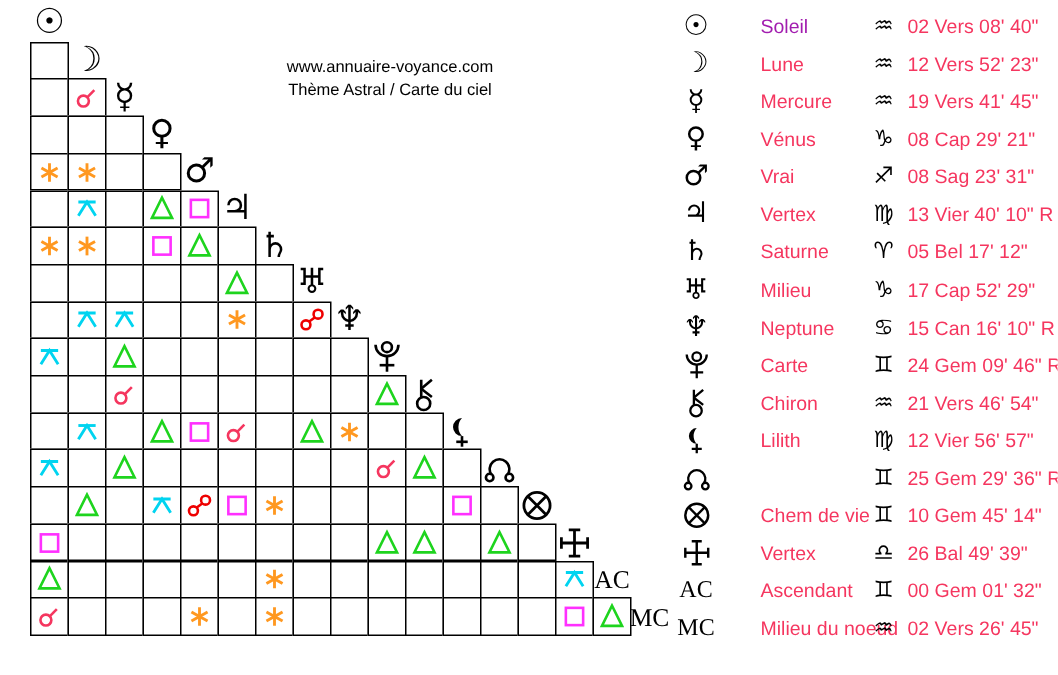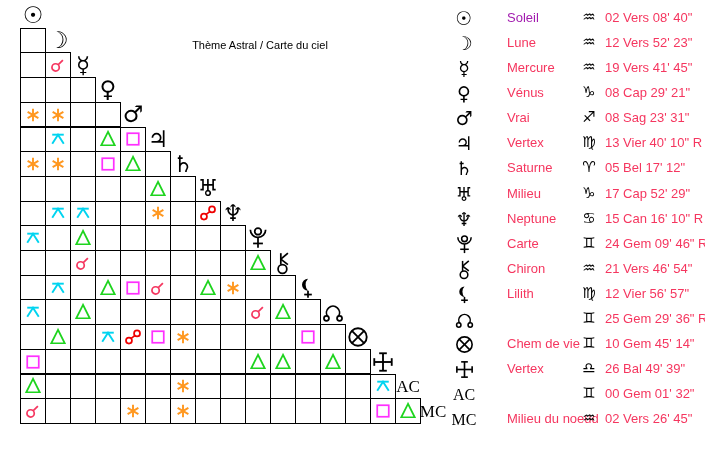--- a/index.html
+++ b/index.html
@@ -22,20 +22,21 @@
   .lg-sym .acmc{font-size:16px;line-height:25px;}
   .lg-name{position:absolute;left:507px;top:0;height:25px;line-height:25px;font-size:13px;white-space:nowrap;}
   .lg-sign{position:absolute;left:577px;top:0;width:24px;height:25px;text-align:center;
     font-family:"DejaVu Sans",sans-serif;font-size:15px;line-height:25px;color:#000;}
   .lg-pos{position:absolute;left:605px;top:0;height:25px;line-height:25px;font-size:13px;white-space:nowrap;}
 </style>
 </head>
 <body>
 
 <div class="title-block">
+  <div>www.annuaire-voyance.com</div>
   <div>Thème Astral / Carte du ciel</div>
 </div>
 
 <div>
     <div class="diag" style="left:20px;top:3.0px;width:26px;height:25.7px">
       <span class="pglyph" style="font-size:23px">☉</span>
     </div>
     <div class="cell" style="left:20px;top:27.7px;width:26px;height:25.7px"></div>
     <div class="diag" style="left:45px;top:27.7px;width:26px;height:25.7px">
       <span class="pglyph" style="font-size:23px">☽</span>
@@ -649,20 +650,21 @@
             <line x1="3" y1="7.5" x2="3" y2="14.5"></line>
             <line x1="19" y1="7.5" x2="19" y2="14.5"></line>
           </g>
         </svg></span>
       <span class="lg-name" style="color:#f5365f">Vertex</span>
       <span class="lg-sign">♎</span>
       <span class="lg-pos" style="color:#f5365f">26 Bal 49' 39"</span>
     </div>
     <div class="legend-row" style="top:381.1px">
       <span class="lg-sym"><span class="acmc">AC</span></span>
+      <span class="lg-name" style="color:#f5365f">Ascendant</span>
       <span class="lg-sign">♊</span>
       <span class="lg-pos" style="color:#f5365f">00 Gem 01' 32"</span>
     </div>
     <div class="legend-row" style="top:406.1px">
       <span class="lg-sym"><span class="acmc">MC</span></span>
       <span class="lg-name" style="color:#f5365f">Milieu du noeud</span>
       <span class="lg-sign">♒</span>
       <span class="lg-pos" style="color:#f5365f">02 Vers 26' 45"</span>
     </div>
   </div>

